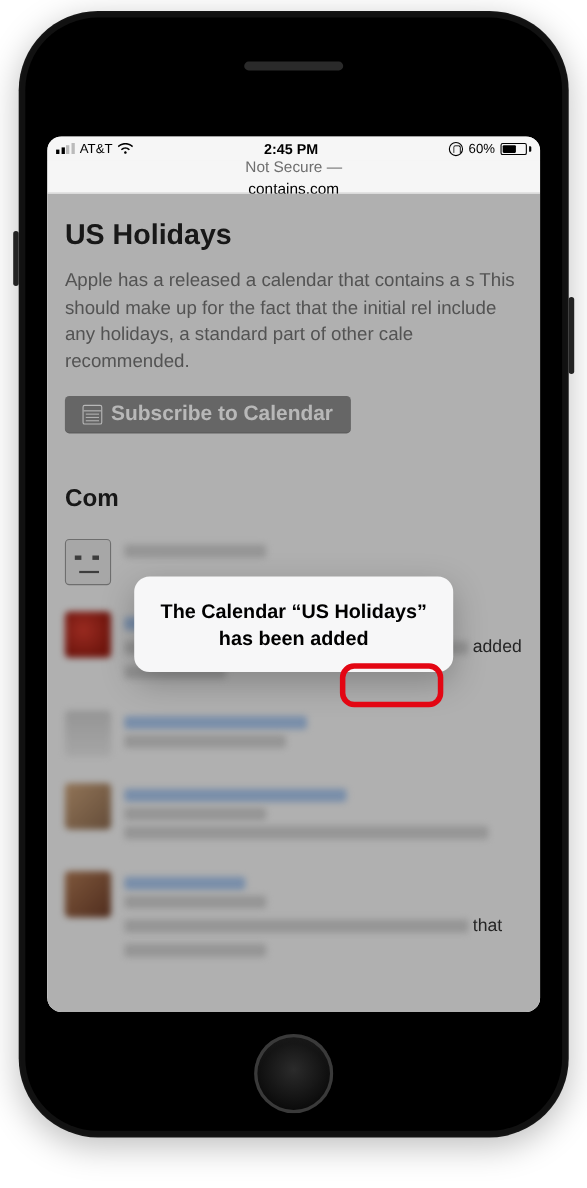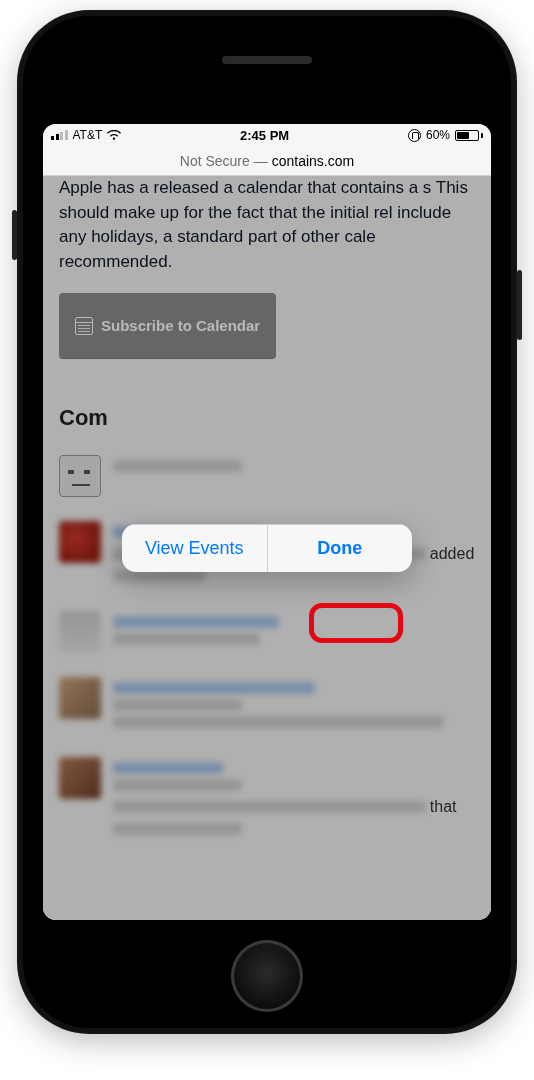--- a/index.html
+++ b/index.html
@@ -65,48 +65,49 @@
   .batt-cap  { width:2px; height:5px; background:#000; border-radius:0 1px 1px 0; }
   .rot-lock { width:13px; height:13px; border:1px solid #000; border-radius:50%; position:relative; }
   .rot-lock::after { content:""; position:absolute; width:5px; height:6px; border:1px solid #000; border-bottom:none; border-radius:2px 2px 0 0; left:3px; top:2px; }
 
   
   .url-bar {
     height:30px; display:flex; align-items:center; justify-content:center;
     color:#6e6e6e; font-size:14px; background:#f6f6f6;
     border-bottom:1px solid #d0d0d0;
     gap:4px;
+    flex-direction:column;
   }
   .url-bar .site { color:#000; }
 
   
   .page {
     position:absolute; top:52px; left:0; right:0; bottom:0;
     background:#f4f4f4; overflow:hidden;
     padding: 0;
   }
   .page-inner {
     padding: 0 10px 0 16px;
     color:#333;
   }
   .page h1 {
     font-size:26px; font-weight:700; color:#222;
     padding:22px 0 14px;
   }
   .page p.desc {
-    font-size:17px; line-height:1.45; color:#0f172a;
+    font-size:17px; line-height:1.45; color:#737373;
     padding-right:0; 
     white-space:normal;
     margin-bottom:18px;
   }
   .subscribe-btn {
     display:inline-flex; align-items:center; gap:8px;
     background:#8e8e8e; color:#fff; border:none;
-    font-size:15px; font-weight:600;
-    padding:24px 16px; border-radius:4px;
+    font-size:19px; font-weight:600;
+    padding:6px 16px; border-radius:4px;
     box-shadow: inset 0 -1px 0 rgba(0,0,0,.1);
     text-align: center;
   }
   .cal-icon { width:18px; height:18px; border:1.5px solid #fff; border-radius:2px; position:relative; display:inline-block; }
   .cal-icon::before { content:""; position:absolute; top:4px; left:0; right:0; height:1.5px; background:#fff; }
   .cal-icon::after  { content:""; position:absolute; top:7px; left:2px; right:2px; bottom:2px;
     background:
       linear-gradient(#fff,#fff) left 0 top 0/100% 1px no-repeat,
       linear-gradient(#fff,#fff) left 0 top 3px/100% 1px no-repeat,
       linear-gradient(#fff,#fff) left 0 top 6px/100% 1px no-repeat; opacity:.9; }
@@ -215,20 +216,21 @@
         </div>
       </div>
 
       <div class="url-bar">
         <span>Not Secure —</span>
         <span class="site">contains.com</span>
       </div>
 
       <div class="page">
         <div class="page-inner">
+          <h1>US Holidays</h1>
           <p class="desc">Apple has a released a calendar that contains a s This should make up for the fact that the initial rel include any holidays, a standard part of other cale recommended.</p>
 
           <button class="subscribe-btn">
             <span class="cal-icon"></span>
             <span>Subscribe to Calendar</span>
           </button>
 
           <div class="section-title">Com</div>
 
           <div class="comments">
@@ -281,24 +283,21 @@
                 <div class="blur-line w35"></div>
               </div>
             </div>
 
           </div>
         </div>
 
         <div class="dim"></div>
 
         <div class="alert">
-          <div class="alert-buttons">
-            <button>View Events</button>
-            <button>Done</button>
-          </div>
+          <div class="alert-title">The Calendar “US Holidays” has been added</div>
         </div>
 
         <div class="highlight-done"></div>
 
       </div>
     </div>
 
     <div class="home-button"></div>
   </div>
 </div>

